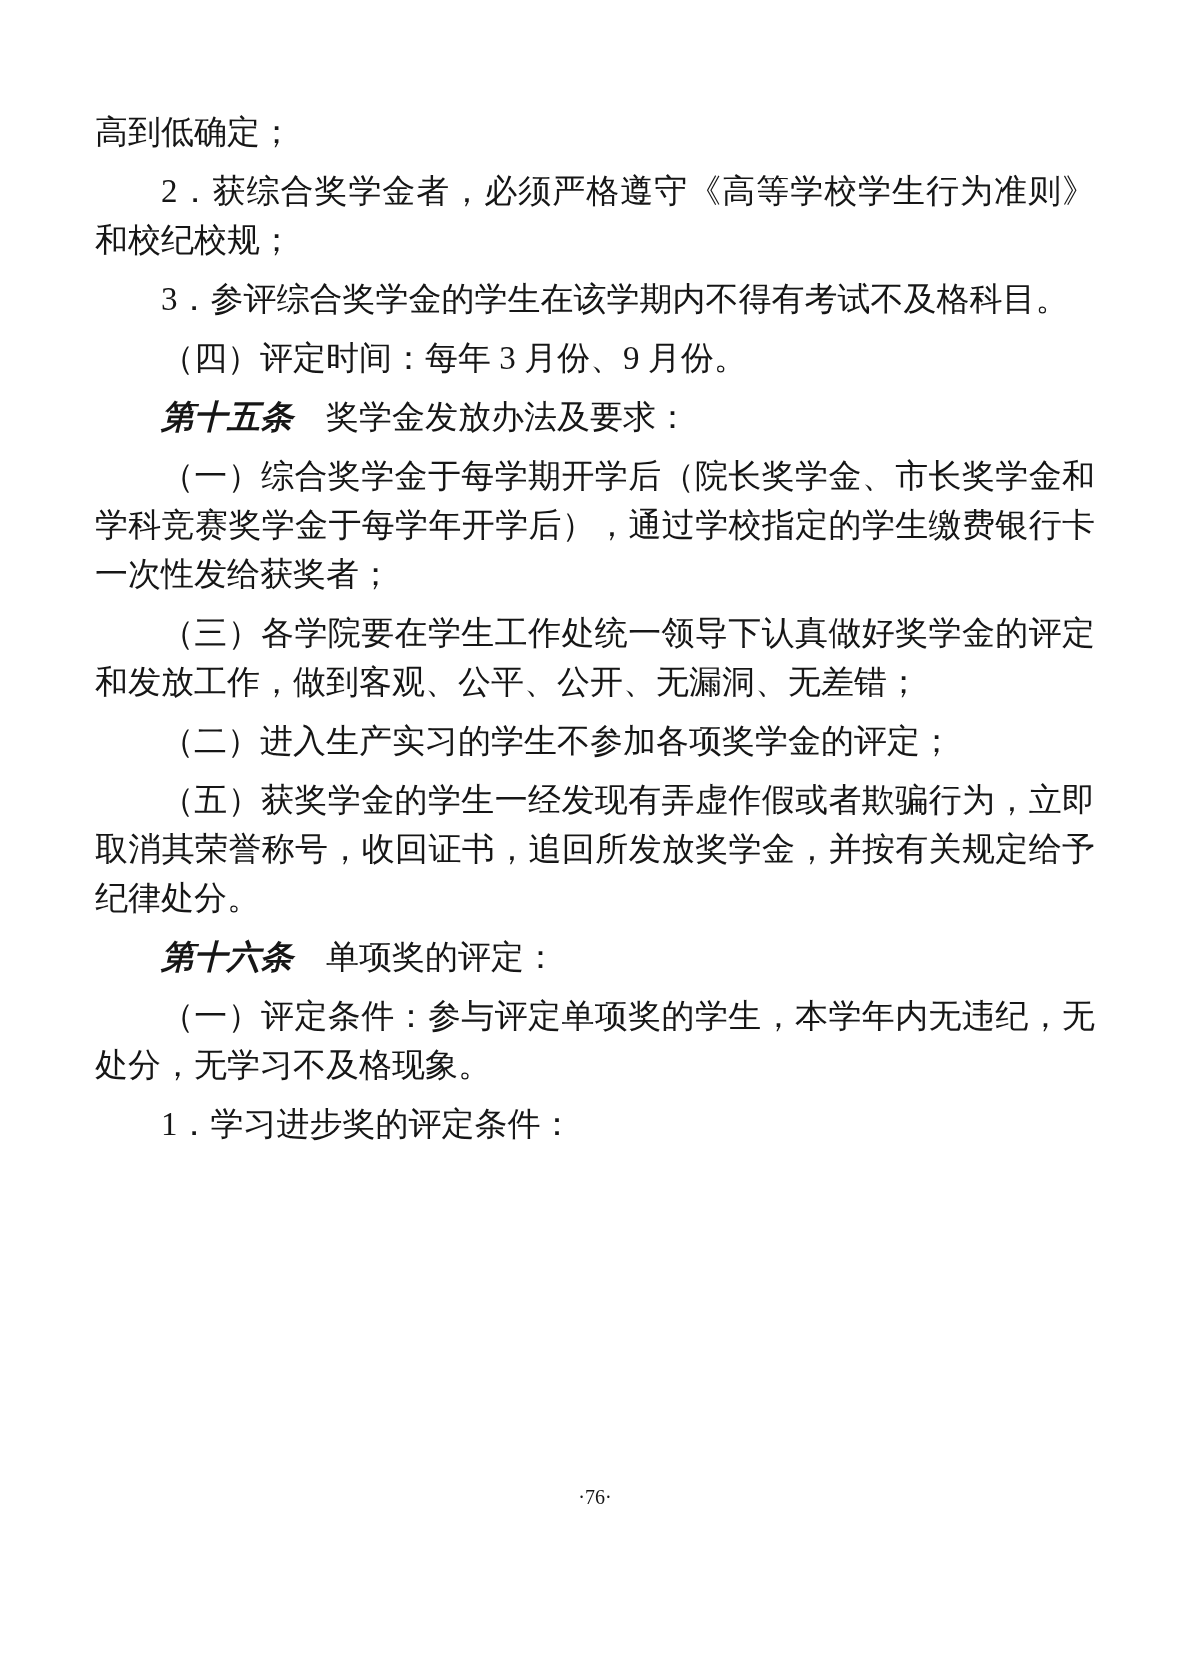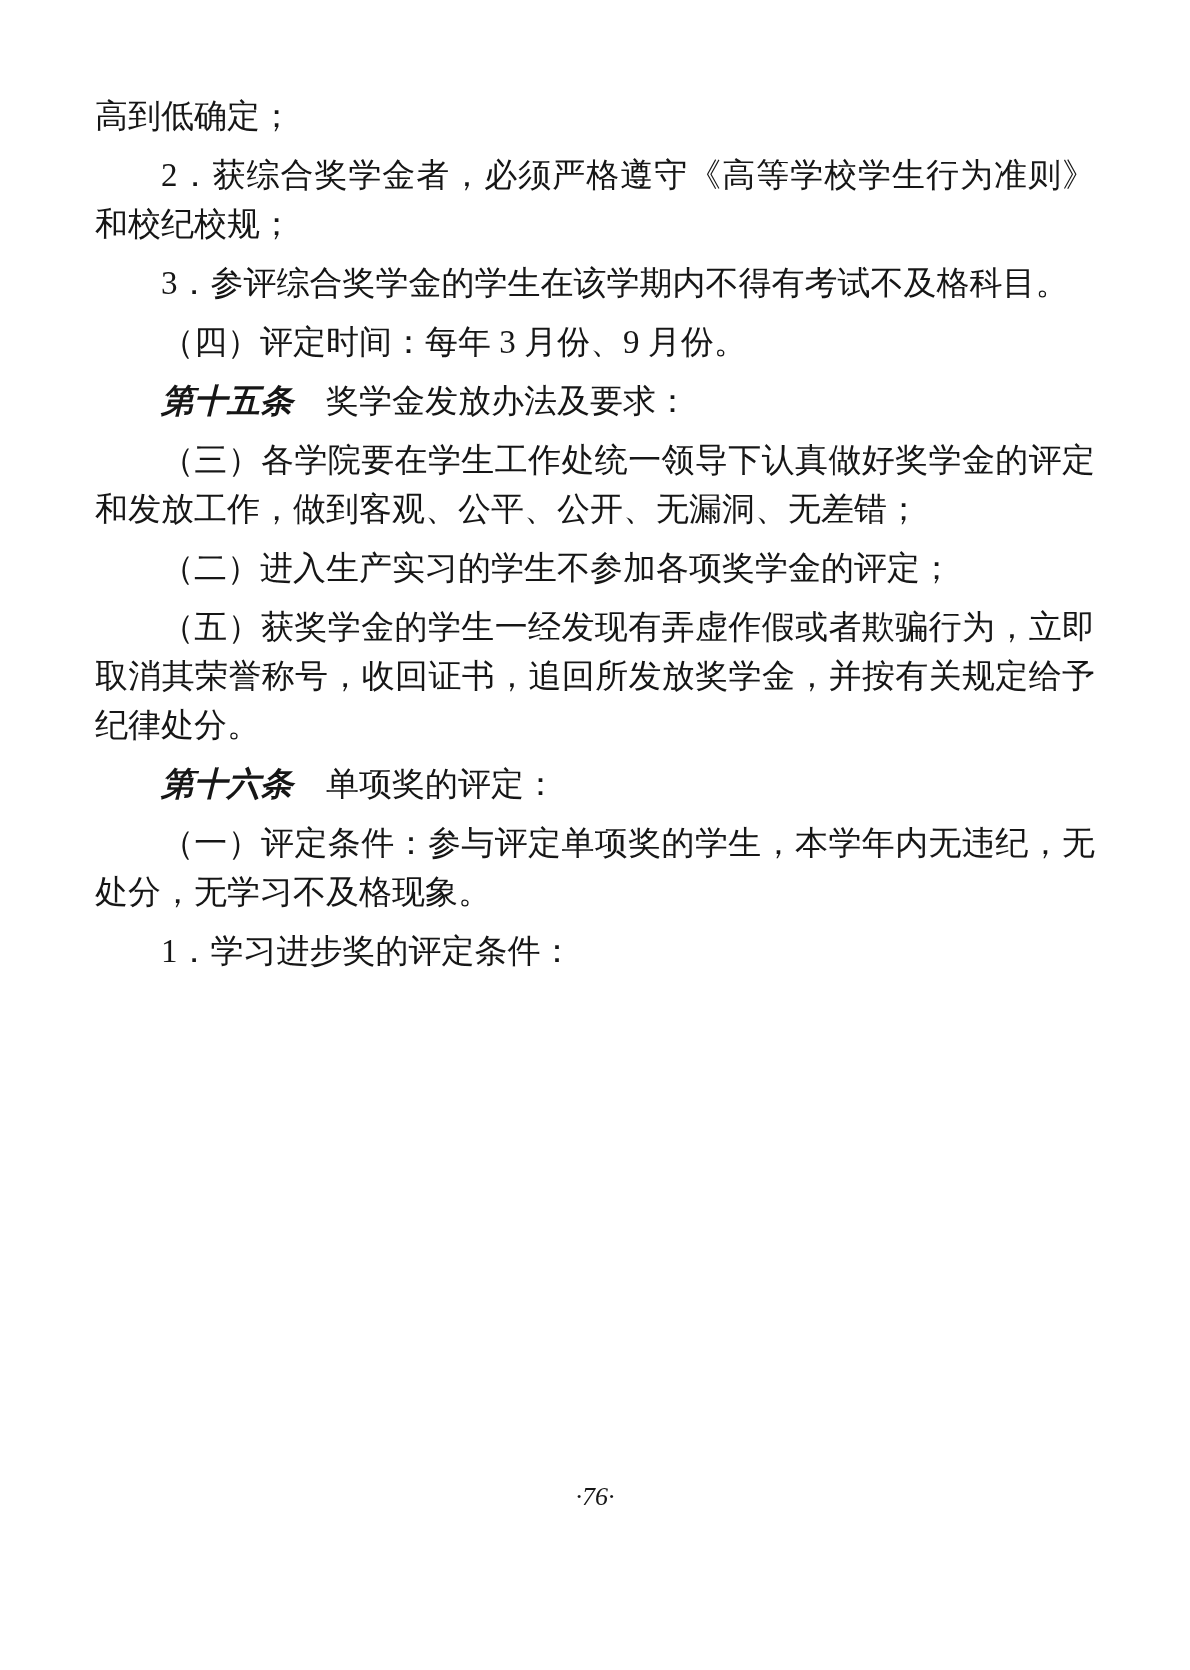--- a/index.html
+++ b/index.html
@@ -11,21 +11,21 @@
     position: relative;
     width: 1190px;
     height: 1670px;
     background: #ffffff;
     overflow: hidden;
     font-family: "Liberation Serif", "DejaVu Serif", serif;
     color: #161616;
   }
   .content {
     position: absolute;
-    top: 92px;
+    top: 108px;
     left: 95px;
     width: 1000px;
   }
   .para {
     margin: 0 0 10px 0;
     font-size: 33px;
     line-height: 49px;
     text-align: justify;
     text-justify: inter-ideograph;
     word-break: break-all;
@@ -36,42 +36,42 @@
   .para b {
     font-weight: bold;
     font-style: italic;
   }
   .footer {
     position: absolute;
     top: 1478px;
     left: 0;
     width: 100%;
     text-align: center;
-    font-size: 26px;
+    font-size: 20px;
     line-height: 38px;
     color: #161616;
-    font-style: italic;
   }
 </style>
 </head>
 <body>
 
 <div class="page">
   <div class="content">
 
     <p class="para"><span>高到低确定；</span></p>
 
     <p class="para indent"><span>2．获综合奖学金者，必须严格遵守《高等学校学生行为准则》和校纪校规；</span></p>
 
     <p class="para indent"><span>3．参评综合奖学金的学生在该学期内不得有考试不及格科目。</span></p>
 
     <p class="para indent"><span>（四）评定时间：每年 3 月份、9 月份。</span></p>
 
     <p class="para indent"><b>第十五条</b><span>　奖学金发放办法及要求：</span></p>
 
+    <p class="para indent"><span>（一）综合奖学金于每学期开学后（院长奖学金、市长奖学金和学科竞赛奖学金于每学年开学后），通过学校指定的学生缴费银行卡一次性发给获奖者；</span></p>
 
     <p class="para indent"><span>（三）各学院要在学生工作处统一领导下认真做好奖学金的评定和发放工作，做到客观、公平、公开、无漏洞、无差错；</span></p>
 
     <p class="para indent"><span>（二）进入生产实习的学生不参加各项奖学金的评定；</span></p>
 
 
     <p class="para indent"><span>（五）获奖学金的学生一经发现有弄虚作假或者欺骗行为，立即取消其荣誉称号，收回证书，追回所发放奖学金，并按有关规定给予纪律处分。</span></p>
 
     <p class="para indent"><b>第十六条</b><span>　单项奖的评定：</span></p>
 

